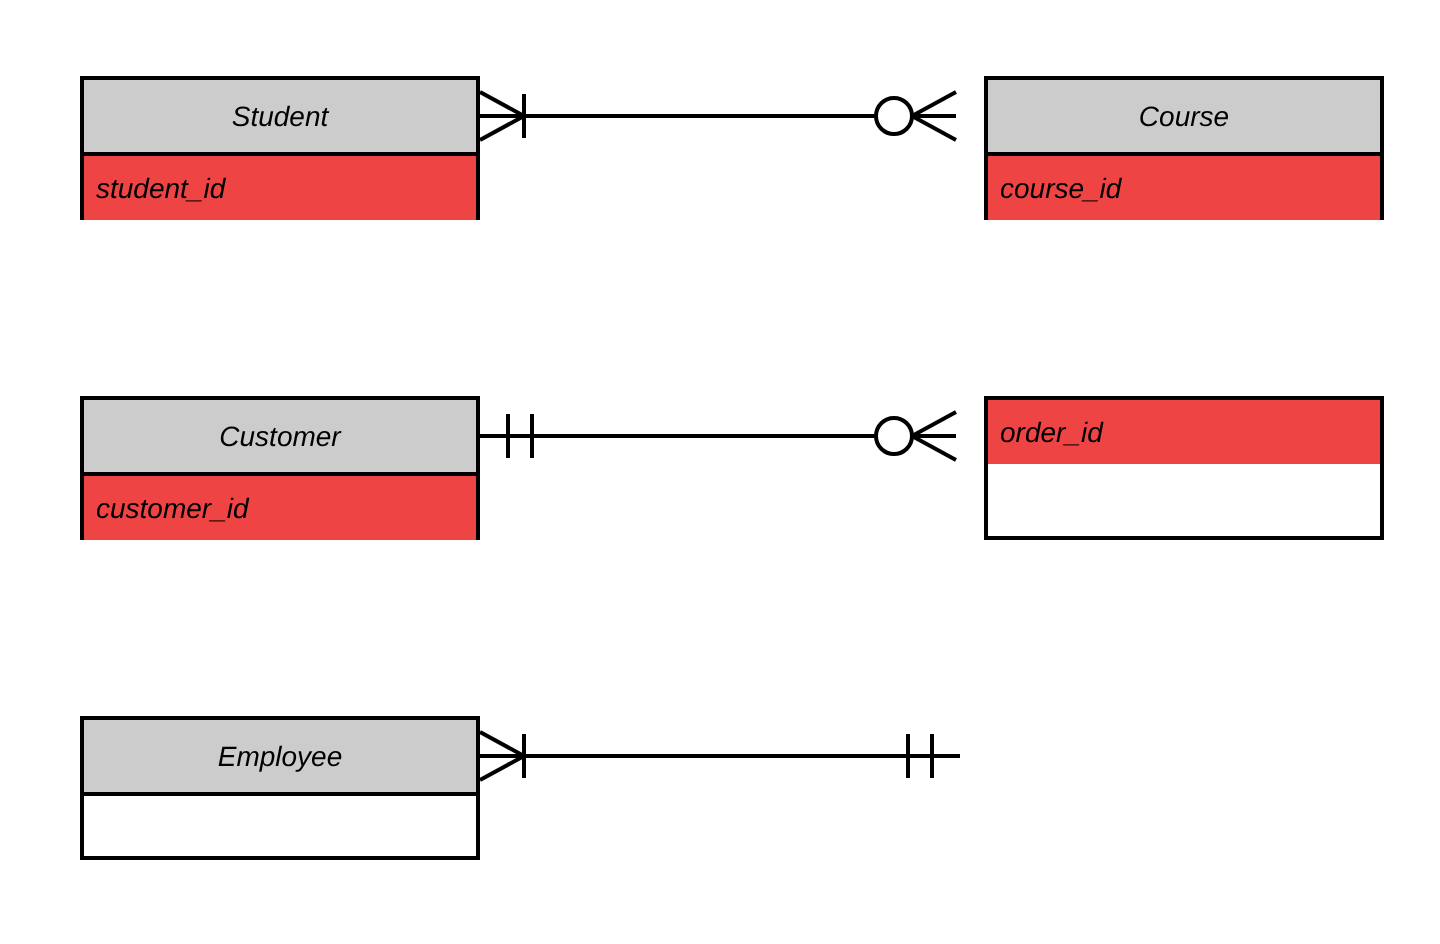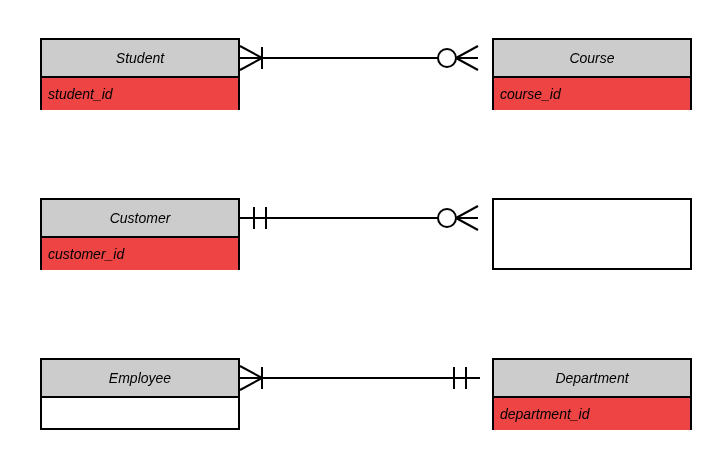--- a/index.html
+++ b/index.html
@@ -146,20 +146,23 @@
     <div class="entity left">
       <div class="entity-header">
         <span class="entity-title">Customer</span>
       </div>
       <div class="entity-body">
         <span class="entity-attr">customer_id</span>
       </div>
     </div>
 
     <div class="entity right">
+      <div class="entity-body">
+        <span class="entity-attr">order_id</span>
+      </div>
     </div>
   </div>
 
   <div class="er-row" style="top:358px;padding-left:35px;">
 
     <svg class="connector-svg">
 
       <line class="conn-line" x1="240" y1="20" x2="480" y2="20"></line>
 
       <path class="conn-foot" d="M 262 20 L 240 8"></path>
@@ -171,23 +174,15 @@
       <line class="conn-tick" x1="454" y1="9" x2="454" y2="31"></line>
       <line class="conn-tick" x1="466" y1="9" x2="466" y2="31"></line>
     </svg>
 
     <div class="entity left">
       <div class="entity-header">
         <span class="entity-title">Employee</span>
       </div>
     </div>
 
-    <div class="entity right">
-      <div class="entity-header">
-        <span class="entity-title">Department</span>
-      </div>
-      <div class="entity-body">
-        <span class="entity-attr">department_id</span>
-      </div>
-    </div>
   </div>
 
 </div>
 
 </body></html>

